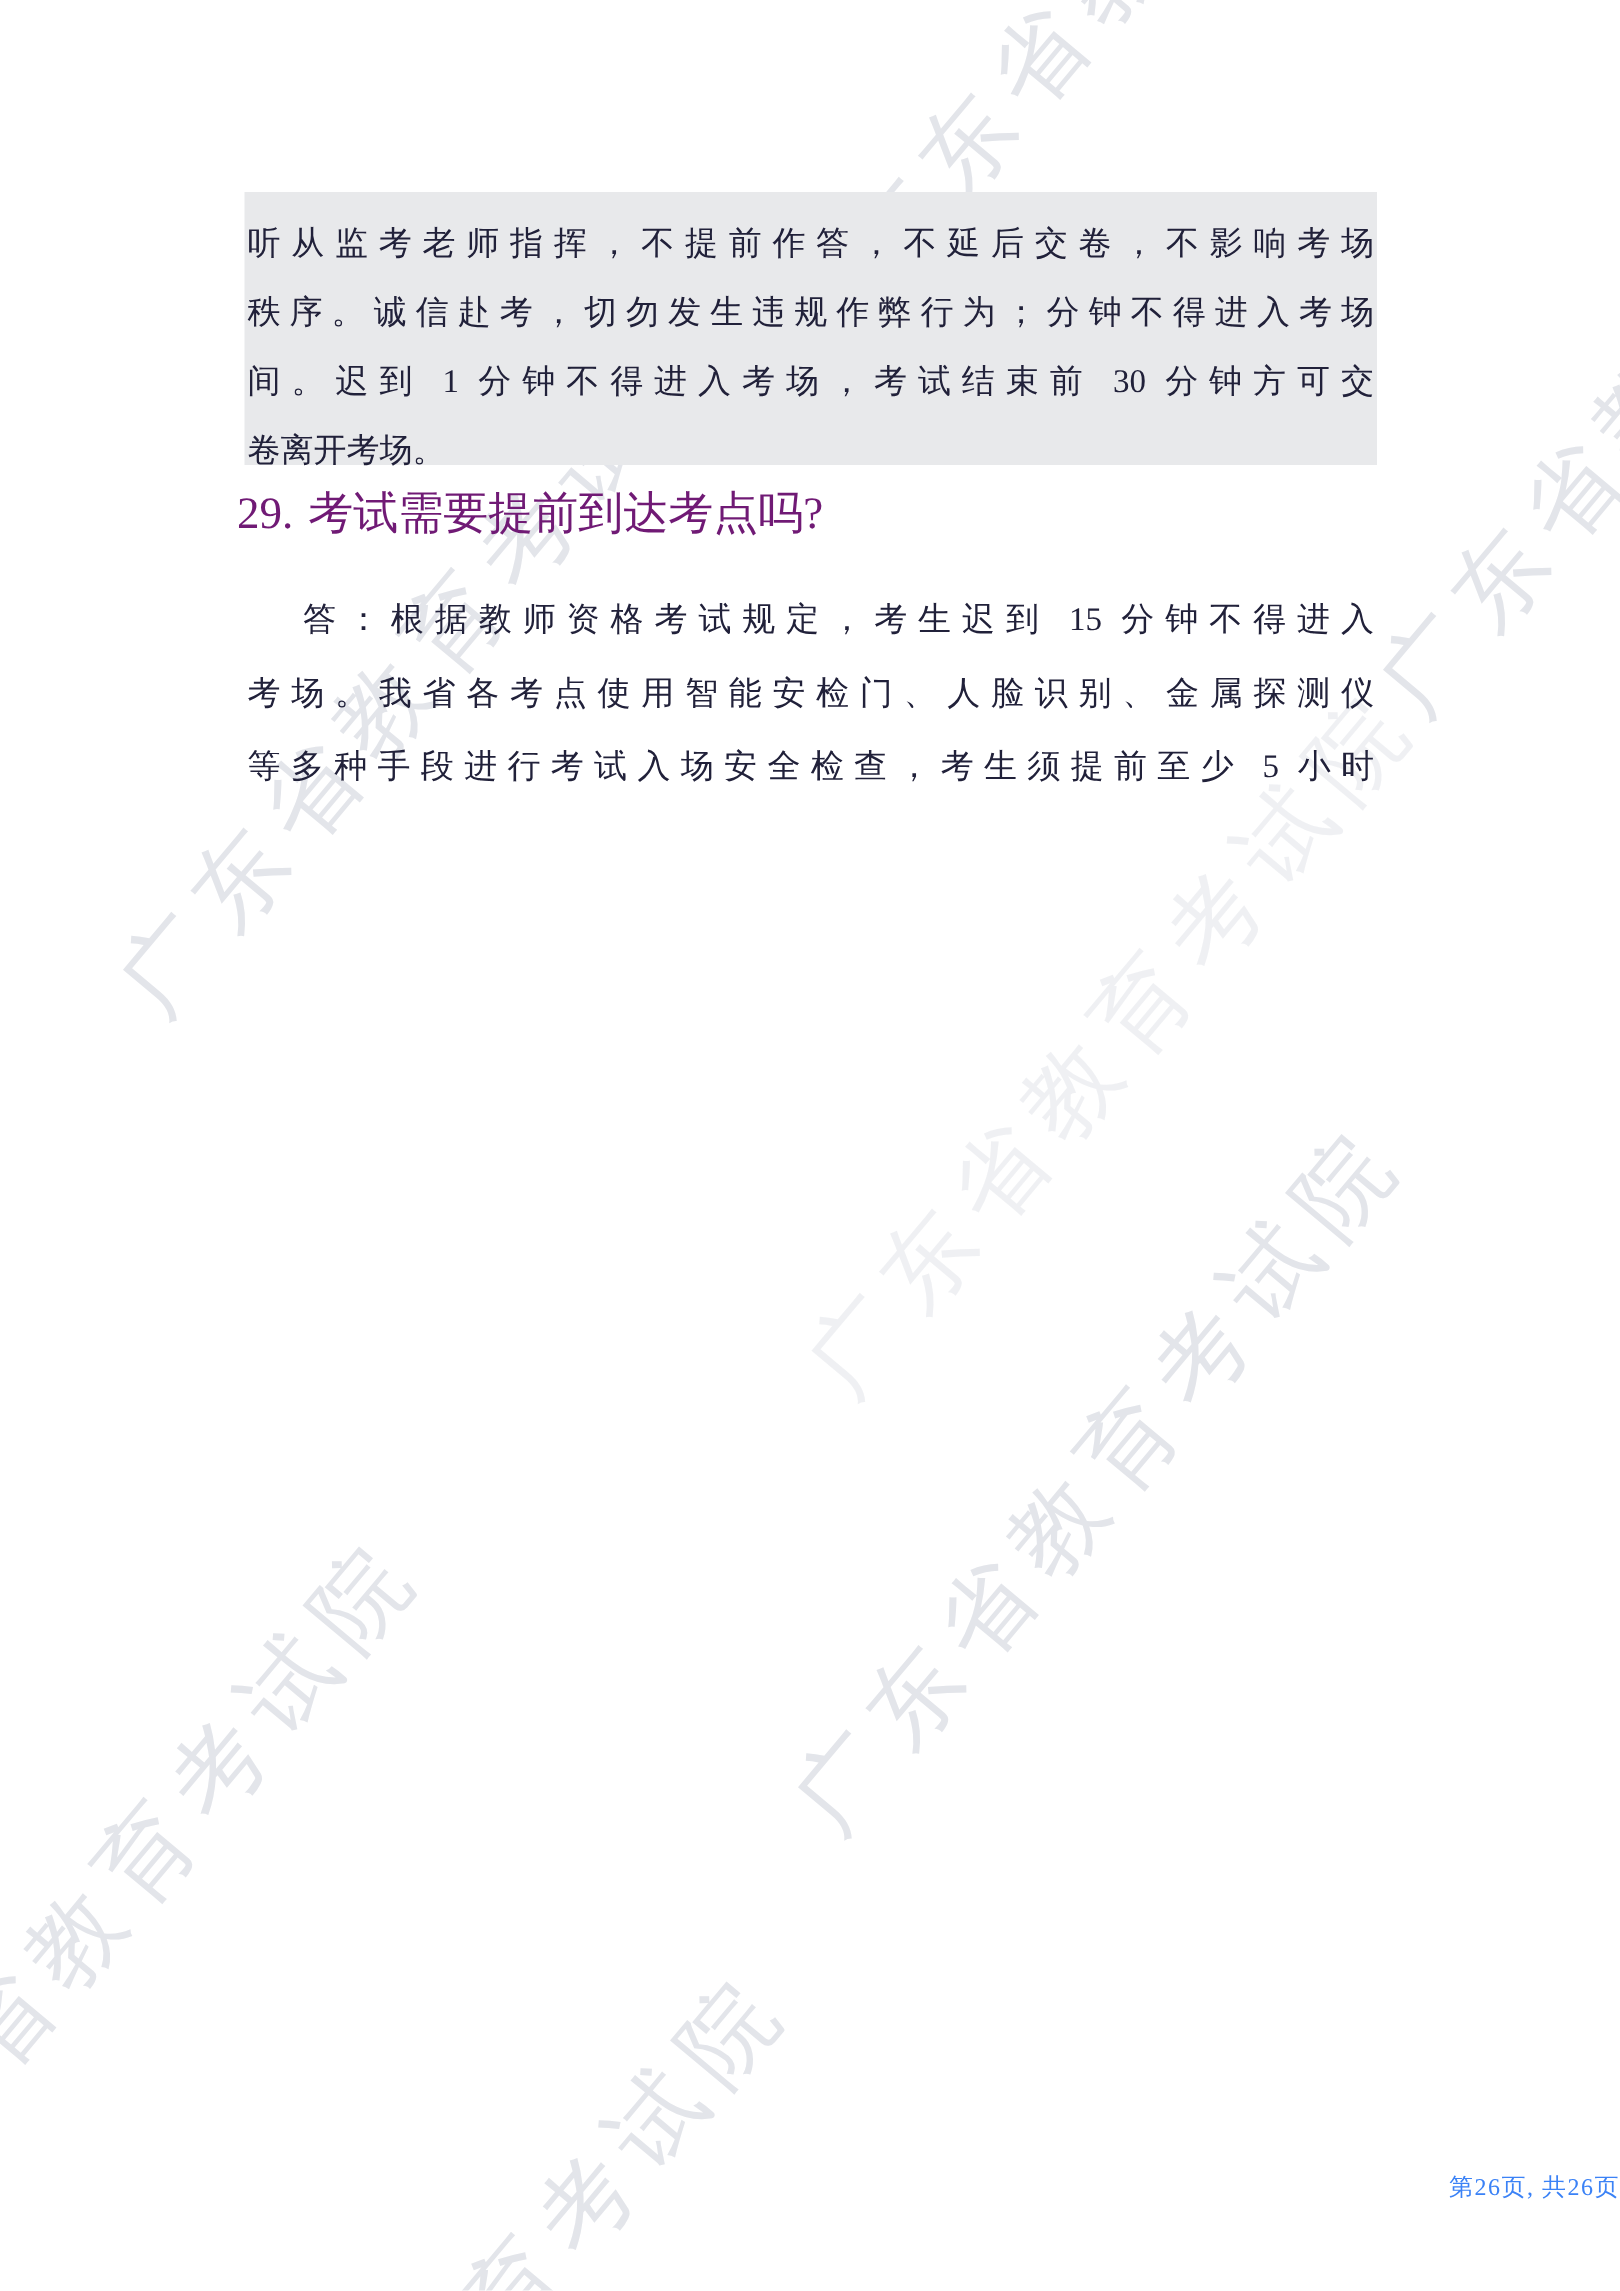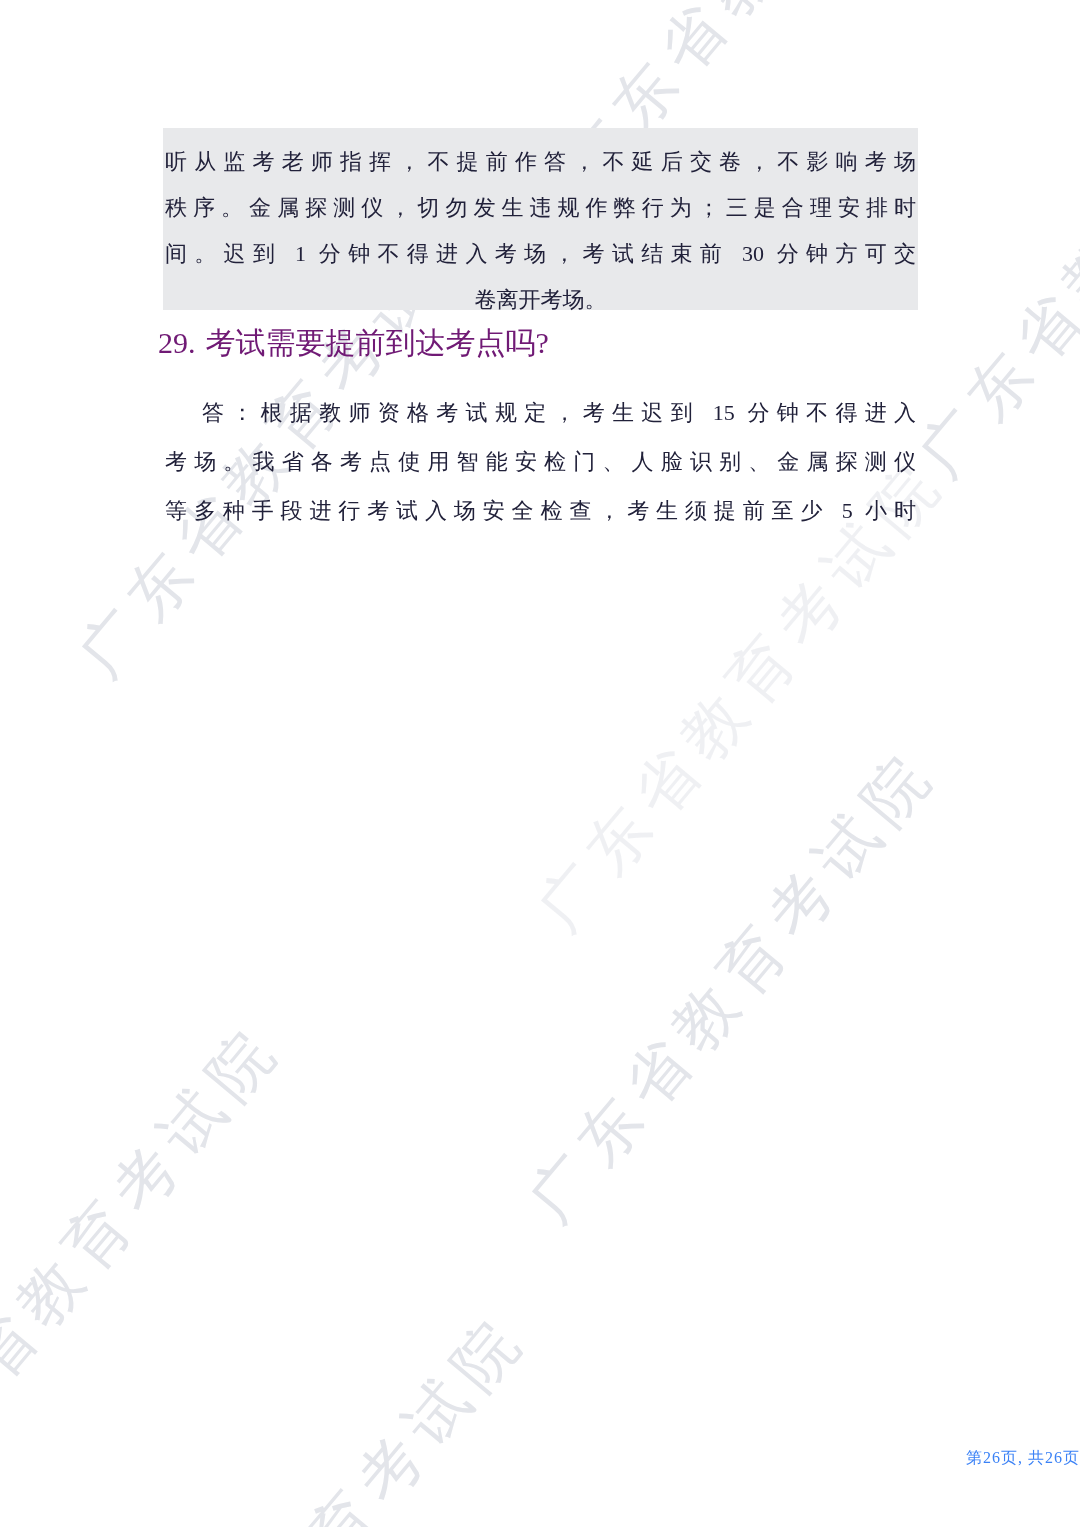--- a/index.html
+++ b/index.html
@@ -45,21 +45,21 @@
     left: 165px;
     width: 751px;
     color: #21213a;
     font-size: 22px;
     line-height: 46px;
   }
   .para1 { top: 139px; }
   .answer { top: 372px; line-height: 49px; margin-top: 16px; }
   .line { width: 100%; }
   .jline { text-align: justify; text-align-last: justify; }
-  .pline { text-align: center; }
+  .pline { text-align: left; }
   .indent1 { padding-left: 37px; box-sizing: border-box; }
 
   .heading {
     position: absolute;
     left: 158px; top: 322px;
     font-size: 30px;
     line-height: 42px;
     font-weight: normal;
     color: #701a75;
     white-space: nowrap;
@@ -89,21 +89,21 @@
     <span class="wm dim" style="left:519px; top:894px;">广东省教育考试院</span>
     <span class="wm" style="left:510px;  top:1185px;">广东省教育考试院</span>
     <span class="wm" style="left:-145px; top:1460px;">广东省教育考试院</span>
     <span class="wm" style="left:100px;  top:1750px;">广东省教育考试院</span>
   </div>
 
   <div class="para-highlight"></div>
 
   <div class="textcol para1">
     <div class="line jline">听从监考老师指挥，不提前作答，不延后交卷，不影响考场</div>
-    <div class="line jline">秩序。金属探测仪，切勿发生违规作弊行为；三是合理安排时</div>
+    <div class="line jline">秩序。诚信赴考，切勿发生违规作弊行为；分钟不得进入考场</div>
     <div class="line jline">间。迟到 1 分钟不得进入考场，考试结束前 30 分钟方可交</div>
     <div class="line pline">卷离开考场。</div>
   </div>
 
   <div class="heading">
     <span class="qnum">29.</span><span>考试需要提前到达考点吗?</span>
   </div>
 
   <div class="textcol answer">
     <div class="line jline indent1">答：根据教师资格考试规定，考生迟到 15 分钟不得进入</div>

